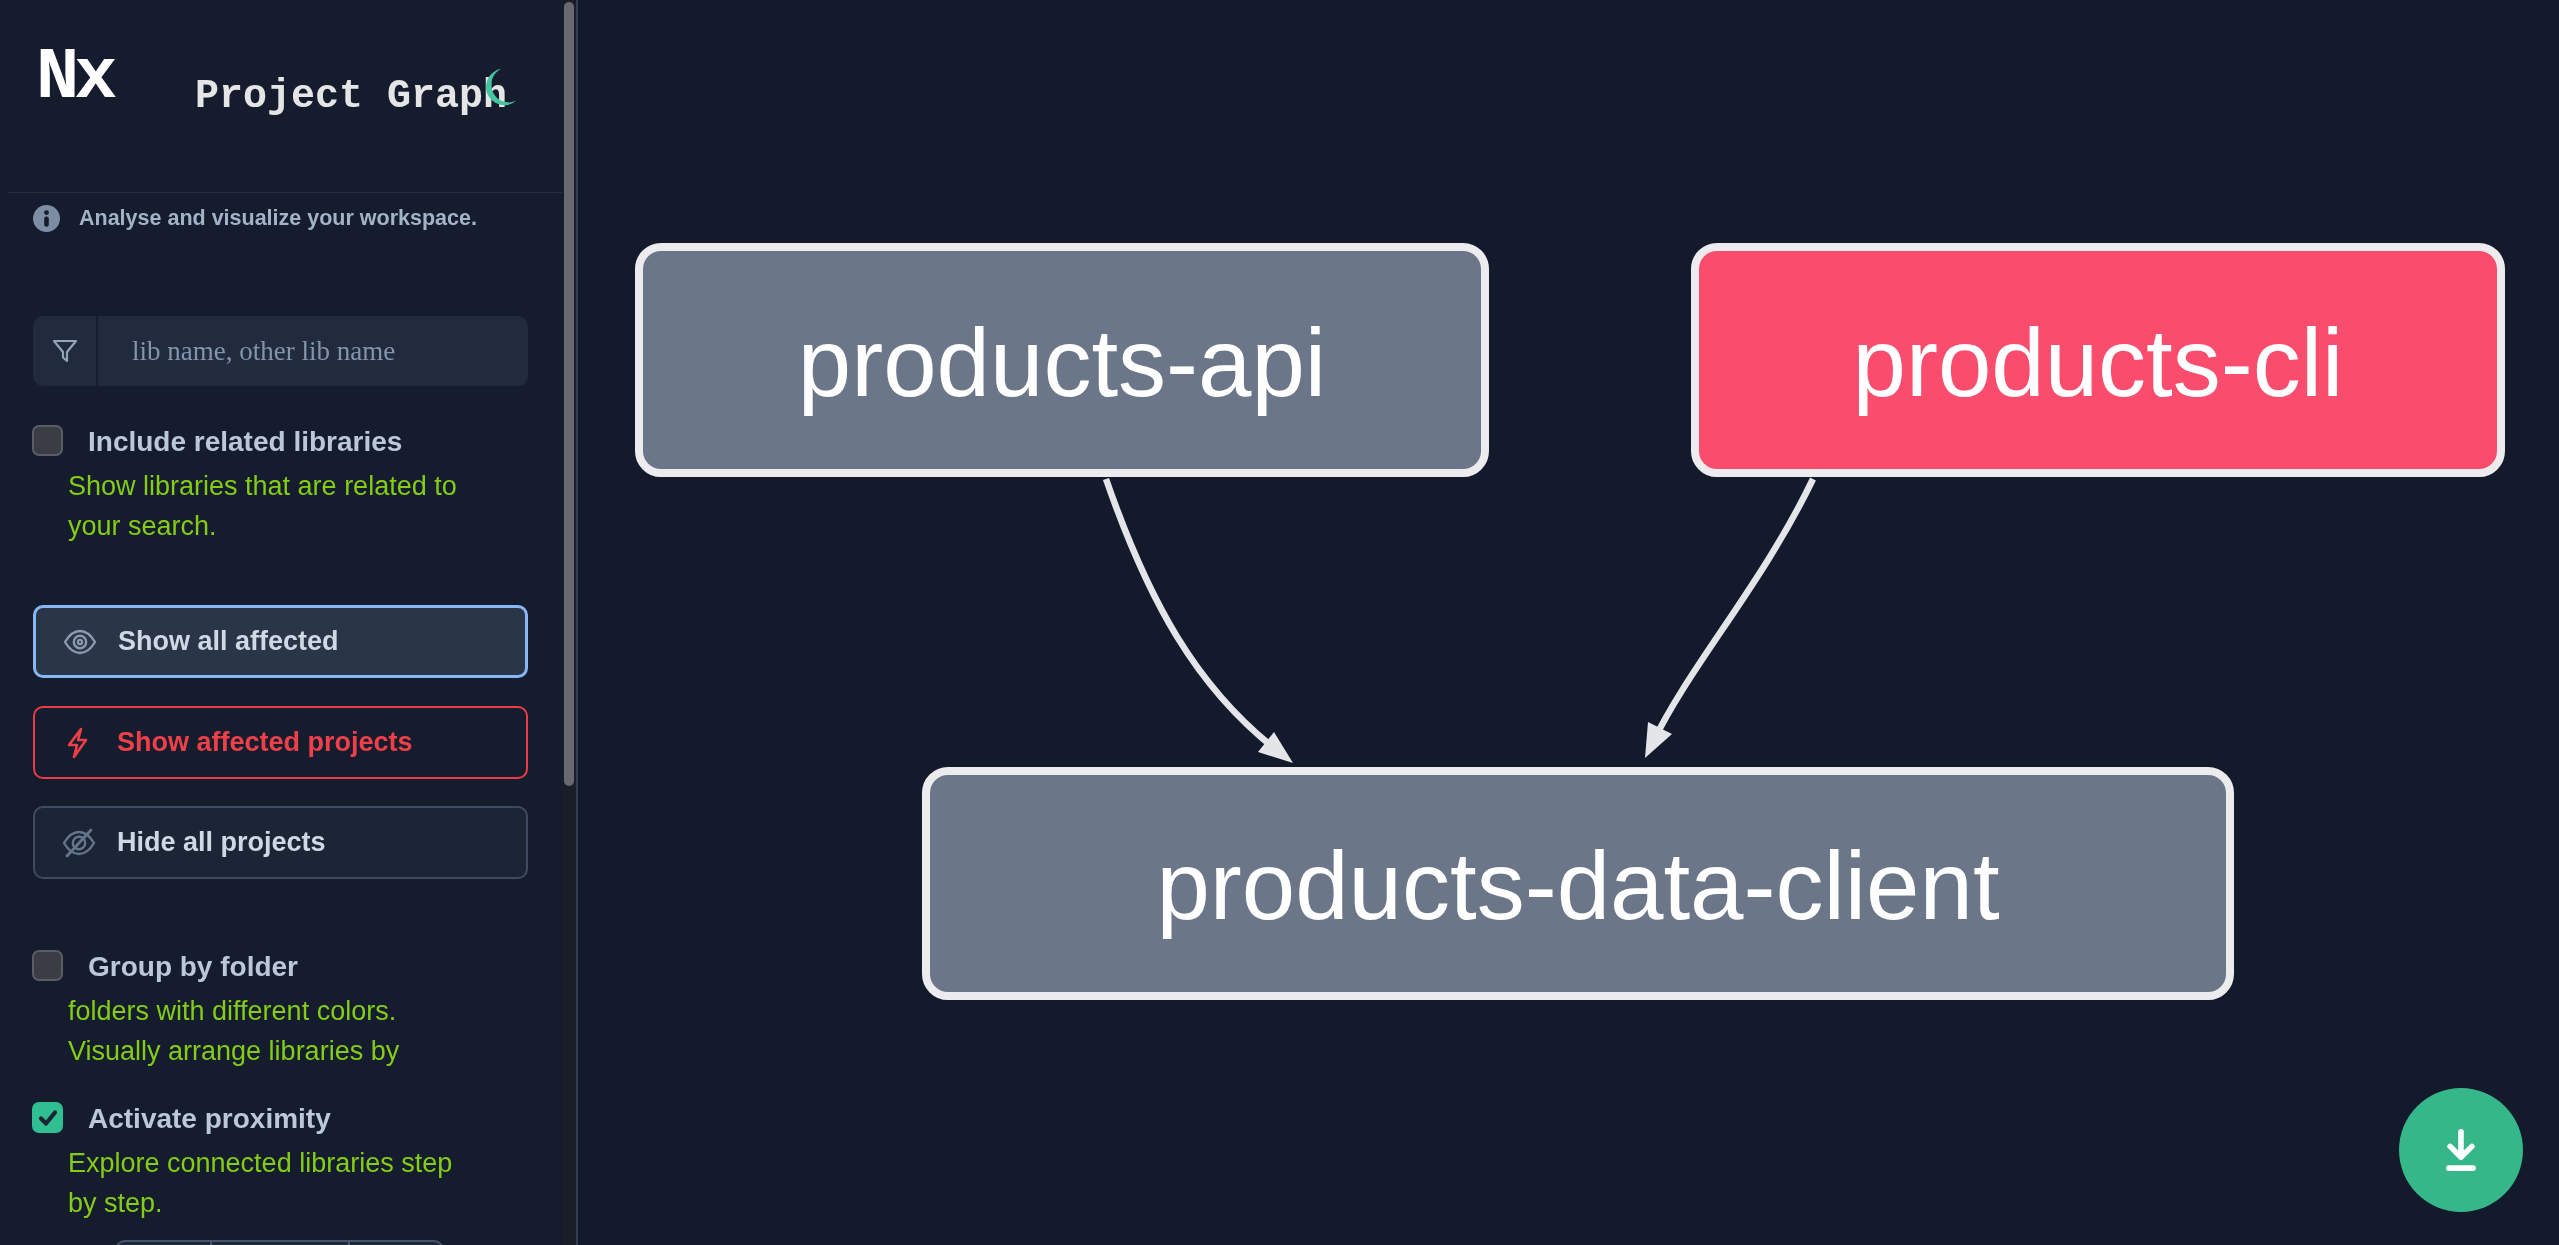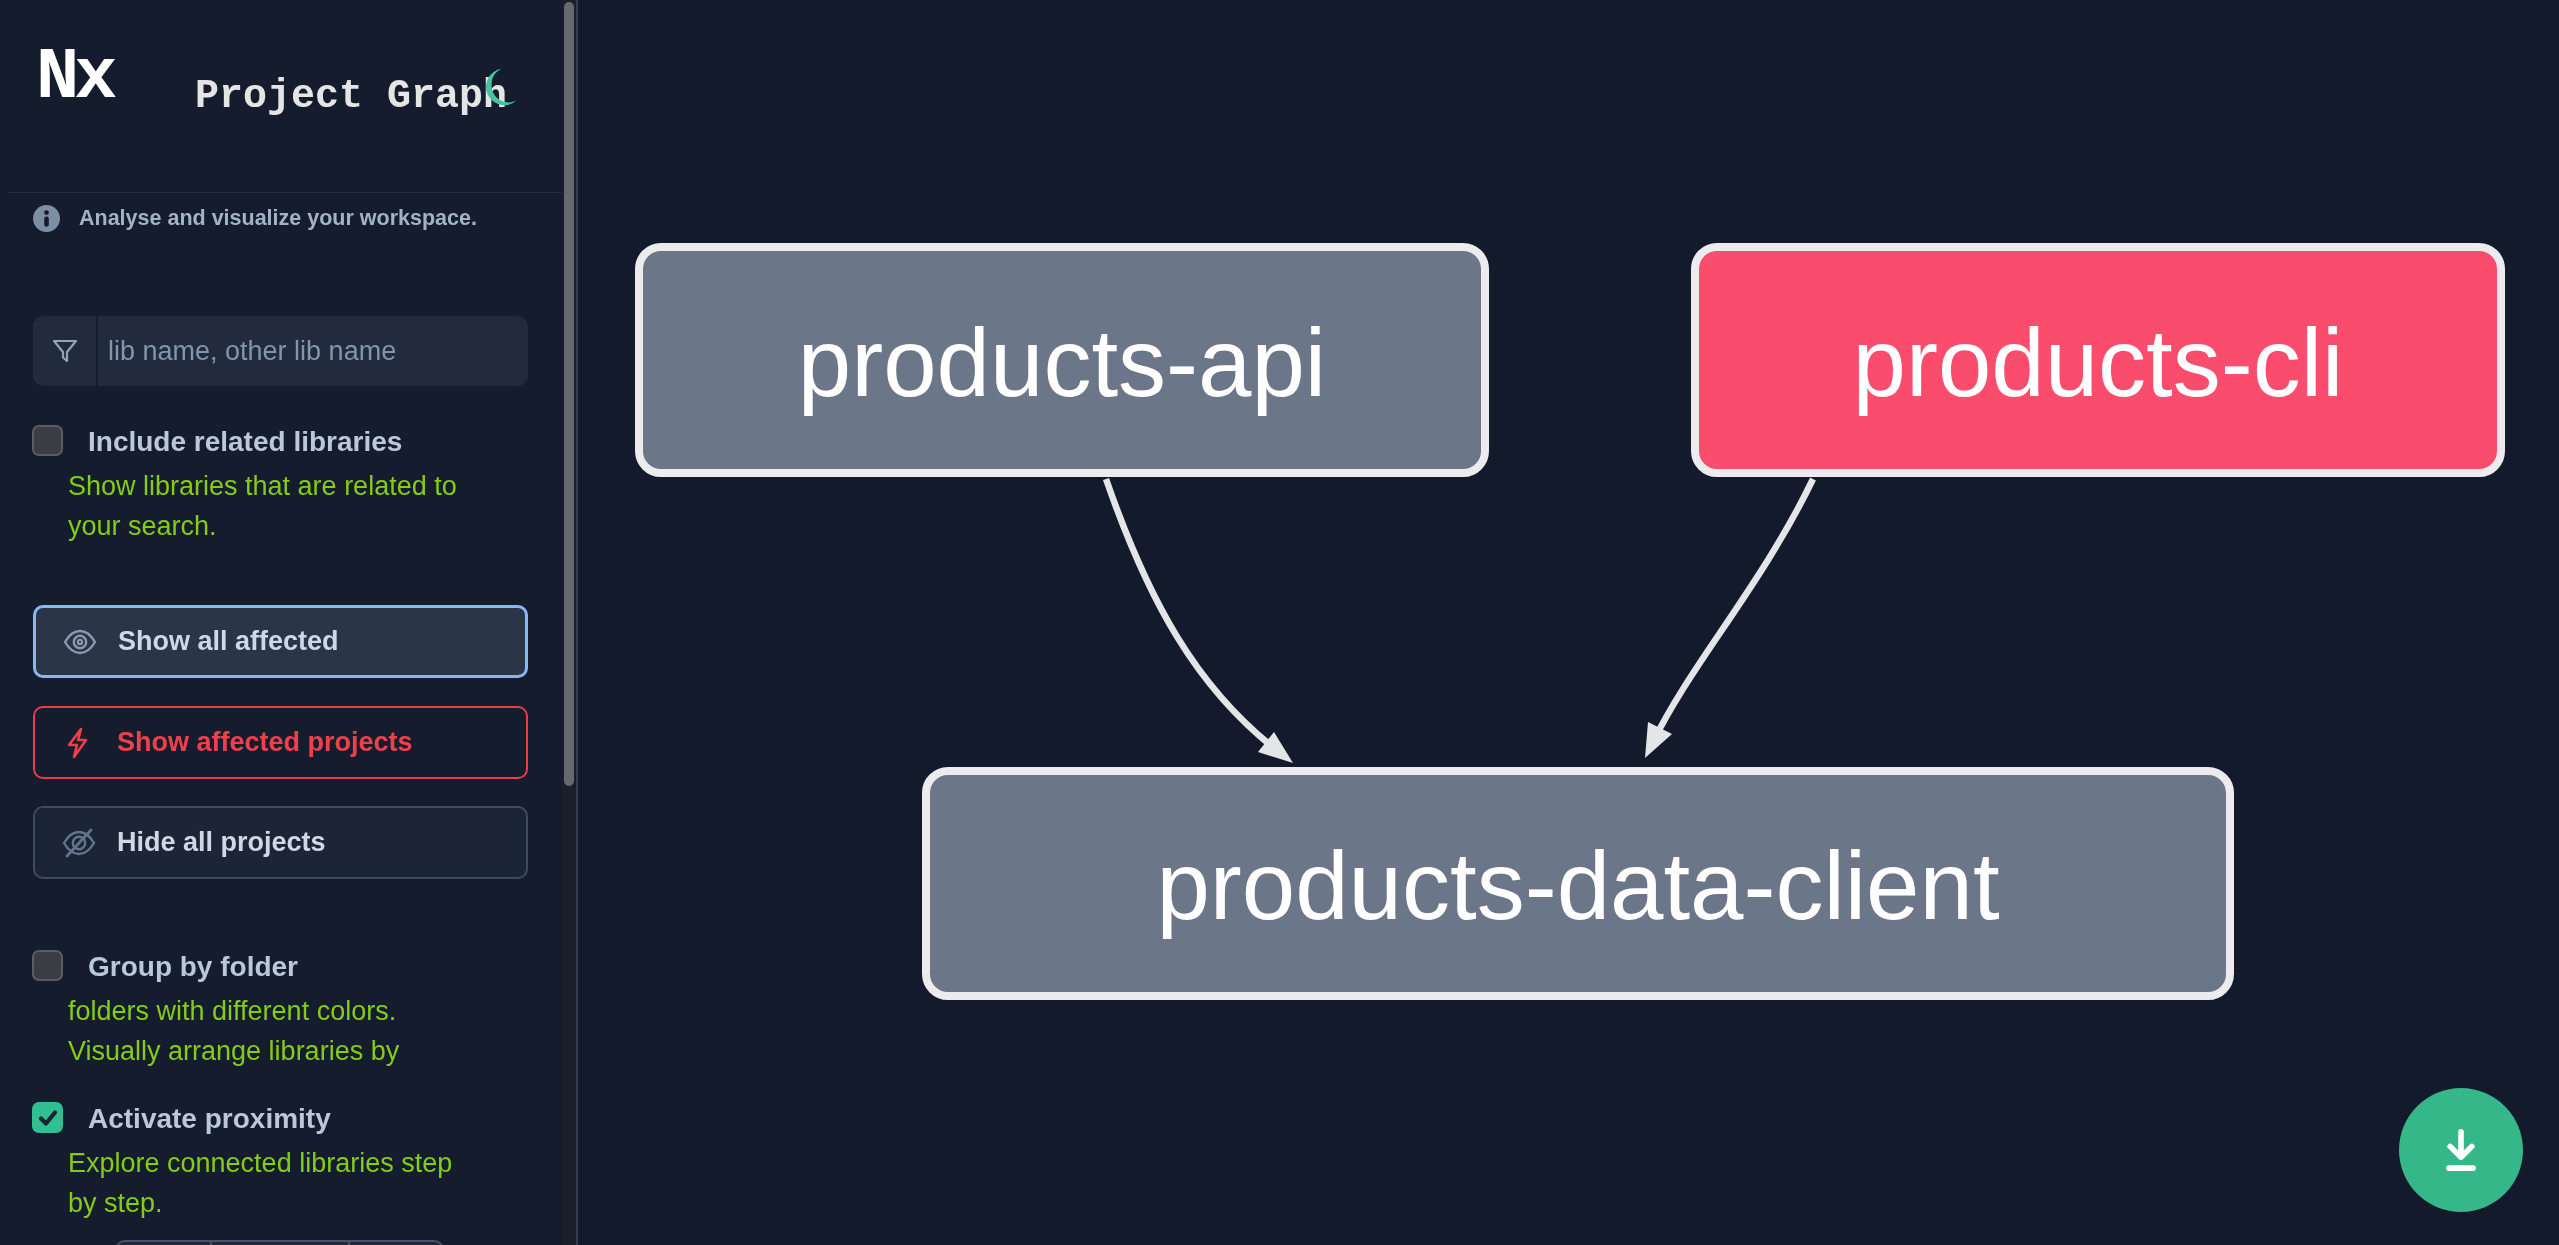--- a/index.html
+++ b/index.html
@@ -20,21 +20,21 @@
   
   .tagline-row{position:absolute;left:33px;top:204px;width:500px;display:flex;align-items:flex-start;}
   .info-badge{width:27px;height:27px;flex:0 0 27px;margin-top:1px;}
   .tagline-text{margin-left:19px;font-size:21.5px;font-weight:600;color:#a3b3c7;line-height:28px;}
   
   .search-box{position:absolute;left:33px;top:316px;width:495px;height:70px;background:#212b3d;
         border-radius:10px;display:flex;align-items:stretch;overflow:hidden;}
   .search-iconcell{width:65px;flex:0 0 65px;display:flex;align-items:center;justify-content:center;
         border-right:2px solid #161e2f;}
   .search-input{flex:1;background:transparent;border:none;outline:none;color:#cbd5e1;
-        font-size:27px;padding:0 10px;font-family:Liberation Sans, sans-serif;}
+        font-size:27px;padding:0 34px;font-family:Liberation Serif, serif;}
   .search-input::placeholder{color:#8295ad;opacity:1;}
   
   .toggle-row{position:absolute;left:32px;width:500px;}
   .cbx{position:absolute;left:0;top:0;width:31px;height:31px;border-radius:7px;
         background:#3a3d43;border:2px solid #5a5d64;cursor:pointer;}
   .cbx.checked{background:#2fbf90;border:2px solid #2fbf90;display:flex;align-items:center;justify-content:center;}
   .toggle-label{margin-left:56px;font-size:28px;font-weight:700;color:#bac8da;line-height:33px;cursor:pointer;}
   .toggle-desc{margin-left:36px;margin-top:8px;font-size:27px;line-height:40px;color:#84cc16;}
   
   .side-btn{position:absolute;left:33px;width:495px;height:73px;border-radius:10px;

